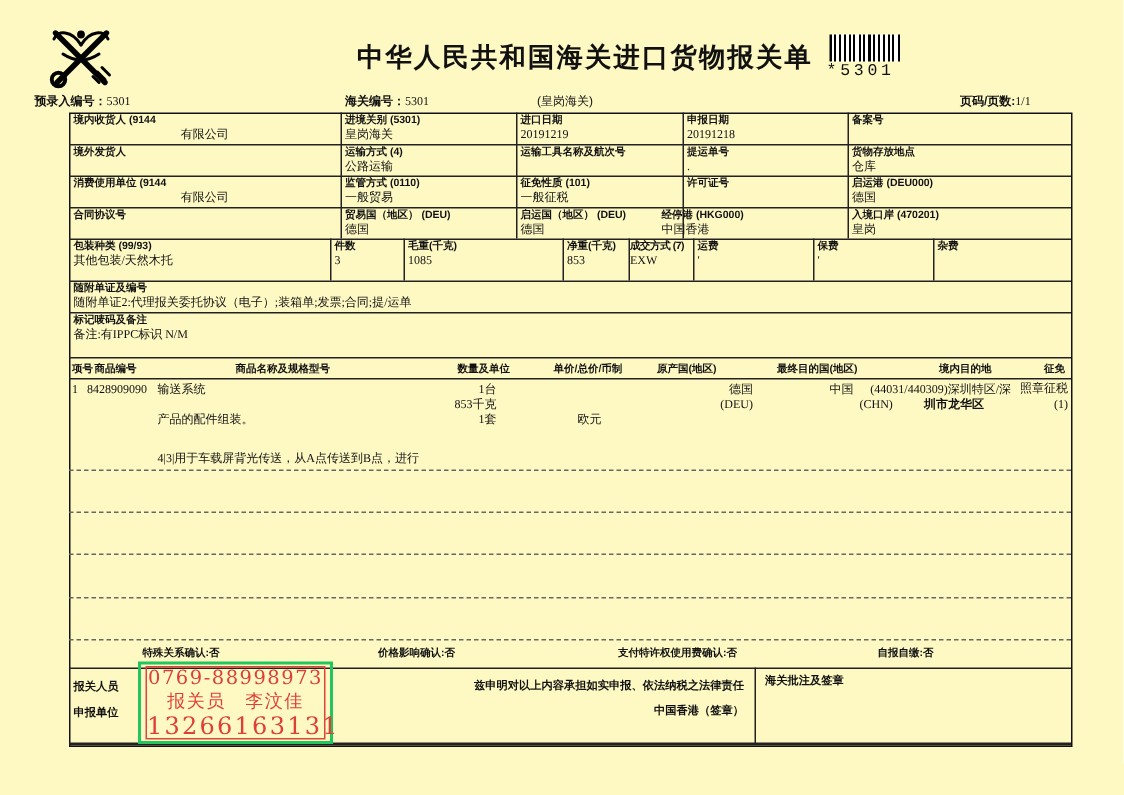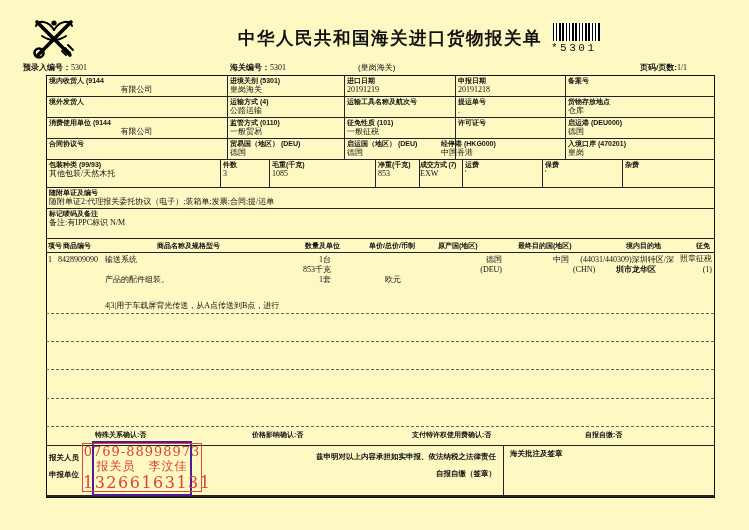--- a/index.html
+++ b/index.html
@@ -16,22 +16,22 @@
   .center{text-align:center;}
   .ghead{position:absolute;font-weight:bold;font-size:7px;white-space:nowrap;}
   .gval{position:absolute;font-size:8px;font-family:"Liberation Serif",serif;white-space:nowrap;line-height:9px;}
   .meta{position:absolute;font-size:8px;font-weight:bold;white-space:nowrap;}
   .meta .v{font-weight:normal;font-family:"Liberation Serif",serif;}
   #title{position:absolute;left:238px;top:26px;font-size:17.5px;font-weight:bold;letter-spacing:1.5px;}
   #barcode{position:absolute;left:553px;top:23px;width:47px;height:18px;
     background:repeating-linear-gradient(90deg,#000 0 1.5px,#fff 1.5px 3px,#000 3px 4.2px,#fff 4.2px 6.5px);}
   #barcode-text{position:absolute;left:551px;top:42px;font-family:"Liberation Mono",monospace;
     font-size:11px;letter-spacing:2.5px;}
-  #stamp{position:absolute;left:92px;top:441px;width:100px;height:55px;border:2px solid #4c1d95;
-    box-sizing:border-box;display:flex;justify-content:center;}
+  #stamp{position:absolute;left:92px;top:441px;width:130px;height:55px;border:2px solid #22c55e;
+    box-sizing:border-box;display:flex;align-items:center;justify-content:center;}
   #stamp .inner{width:120px;height:49px;border:1px solid #e0453c;box-sizing:border-box;
     text-align:center;color:#dd4038;font-family:"DejaVu Serif",serif;}
   #stamp .s1{font-size:13px;line-height:15px;letter-spacing:1px;}
   #stamp .s2{font-size:12px;line-height:14px;letter-spacing:1px;}
   #stamp .s3{font-size:16px;line-height:19px;letter-spacing:1.5px;}
   .footlbl{position:absolute;font-weight:bold;font-size:7.5px;white-space:nowrap;}
 </style>
 </head>
 <body>
 
@@ -252,16 +252,16 @@
 
   <div id="stamp">
     <div class="inner">
       <div class="s1">0769-88998973</div>
       <div class="s2">报关员　李汶佳</div>
       <div class="s3">13266163131</div>
     </div>
   </div>
 
   <div class="footlbl" style="right:253px;top:452px;">兹申明对以上内容承担如实申报、依法纳税之法律责任</div>
-  <div class="footlbl" style="right:253px;top:469px;">自报自缴（签章）</div>
+  <div class="footlbl" style="right:253px;top:469px;">中国香港（签章）</div>
   <div class="footlbl" style="left:510px;top:449px;">海关批注及签章</div>
 
 </div>
 
 </body></html>

